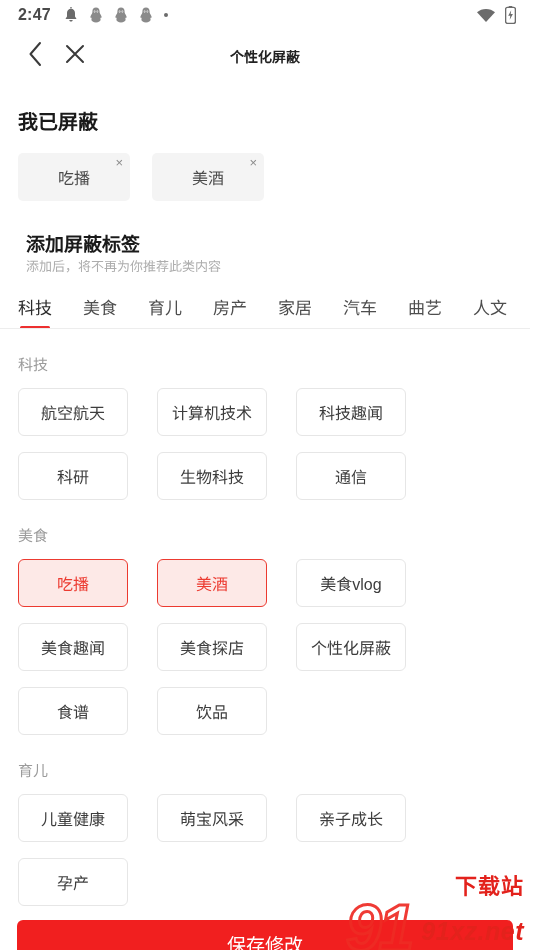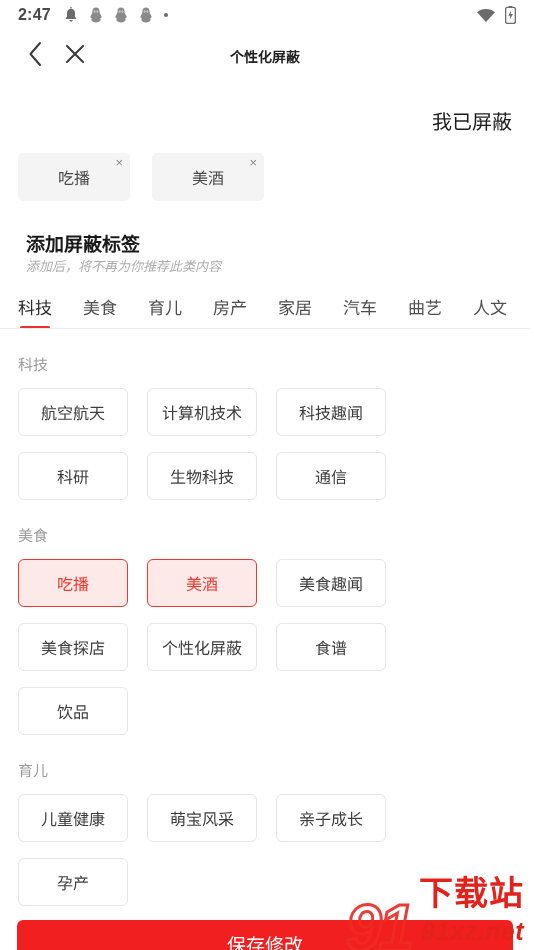--- a/index.html
+++ b/index.html
@@ -31,40 +31,39 @@
   .hdr-btn { width: 34px; height: 34px; display:flex; align-items:center; justify-content:center; }
   .hdr-btn.close { margin-left: 6px; }
   .hdr-title {
     position:absolute; left:0; right:0; text-align:center;
     font-size: 14px; color:#222; font-weight: 700; pointer-events:none;
   }
 
   
   .section-pad { padding: 0 18px; }
   .h-blocked {
-    font-size: 20px; font-weight: normal; color:#1a1a1a;
+    font-size: 20px; font-weight: bold; color:#1a1a1a;
     margin-top: 24px;
-    text-align: right;
   }
   .blocked-row { display:flex; gap: 22px; margin-top: 18px; }
   .blocked-chip {
     position: relative; width: 112px; height: 48px;
     background:#f4f4f4; border-radius: 5px;
     display:flex; align-items:center; justify-content:center;
     font-size: 16px; color:#4a4a4a;
   }
   .blocked-chip .x {
     position:absolute; top: 3px; right: 7px;
     font-size: 13px; line-height: 1; color:#8a8a8a;
   }
 
   
   .add-head { display:flex; align-items:baseline; margin-top: 28px; flex-direction: column; }
   .add-title { font-size: 19px; font-weight: bold; color:#1a1a1a; }
-  .add-sub { font-size: 13px; color:#adadad; margin-left: 8px; font-style: italic; }
+  .add-sub { font-size: 13px; color:#adadad; margin-left: 8px; }
 
   
   .tabs-wrap { position: relative; margin-top: 14px; }
   .tabs {
     display:flex; align-items:flex-end; gap: 31px;
     padding: 0 18px; overflow:hidden; white-space: nowrap;
     border-bottom: 1px solid #ededed; height: 40px;
   }
   .tab {
     font-size: 17px; color:#4e4e4e; position:relative;
@@ -73,21 +72,21 @@
   .tab.active { color:#2b2b2b; }
   .tab.active::after {
     content:""; position:absolute; left:50%; transform: translateX(-50%);
     bottom: -1px; width: 30px; height: 3px; border-radius:2px; background: #ed2f2f;
   }
 
   
   .catlist { padding: 0 18px; }
   .cat { margin-top: 24px; }
   .cat-title { font-size: 15px; color:#9b9b9b; margin-bottom: 14px; }
-  .grid { display:flex; flex-wrap: wrap; gap: 16px 19px; }
+  .grid { display:flex; flex-wrap: wrap; gap: 16px 29px; }
   .chip {
     width: 110px; height: 48px; border-radius: 6px;
     border: 1px solid #e6e6e6; background:#fff;
     display:flex; align-items:center; justify-content:center;
     font-size: 16px; color:#3d3d3d;
   }
   .chip.selected {
     border-color: #ec3a30; background:#fde9e7; color:#ec3a30;
   }
 
@@ -110,21 +109,21 @@
     pointer-events: none; user-select: none;
   }
   .wm-91 {
     position:absolute; left: 0; top: 22px;
     font-size: 64px; font-weight: bold; font-style: italic;
     color: transparent; -webkit-text-stroke: 3px #ee2b24;
     line-height: 1; letter-spacing: -3px; opacity:.92;
   }
   .wm-cn {
     position:absolute; right: 2px; top: 2px;
-    font-size: 34px; font-weight: bold; color:#e3221c;
+    font-size: 22px; font-weight: bold; color:#e3221c;
     letter-spacing: 1px; line-height: 1;
     text-shadow: 2px 2px 0 rgba(255,255,255,.55);
   }
   .wm-url {
     position:absolute; right: 2px; bottom: 4px;
     font-size: 25px; font-weight: bold; font-style: italic;
     color:#e3221c; letter-spacing: .5px; line-height:1;margin-left:48px;
   }
 </style>
 </head>
@@ -265,20 +264,23 @@
       <div class="cat">
         <div class="cat-title">美食</div>
         <div class="grid">
           <div class="chip selected">
             <span>吃播</span>
           </div>
           <div class="chip selected">
             <span>美酒</span>
           </div>
           <div class="chip">
+            <span>美食vlog</span>
+          </div>
+          <div class="chip">
             <span>美食趣闻</span>
           </div>
           <div class="chip">
             <span>美食探店</span>
           </div>
           <div class="chip">
             <span>个性化屏蔽</span>
           </div>
           <div class="chip">
             <span>食谱</span>

